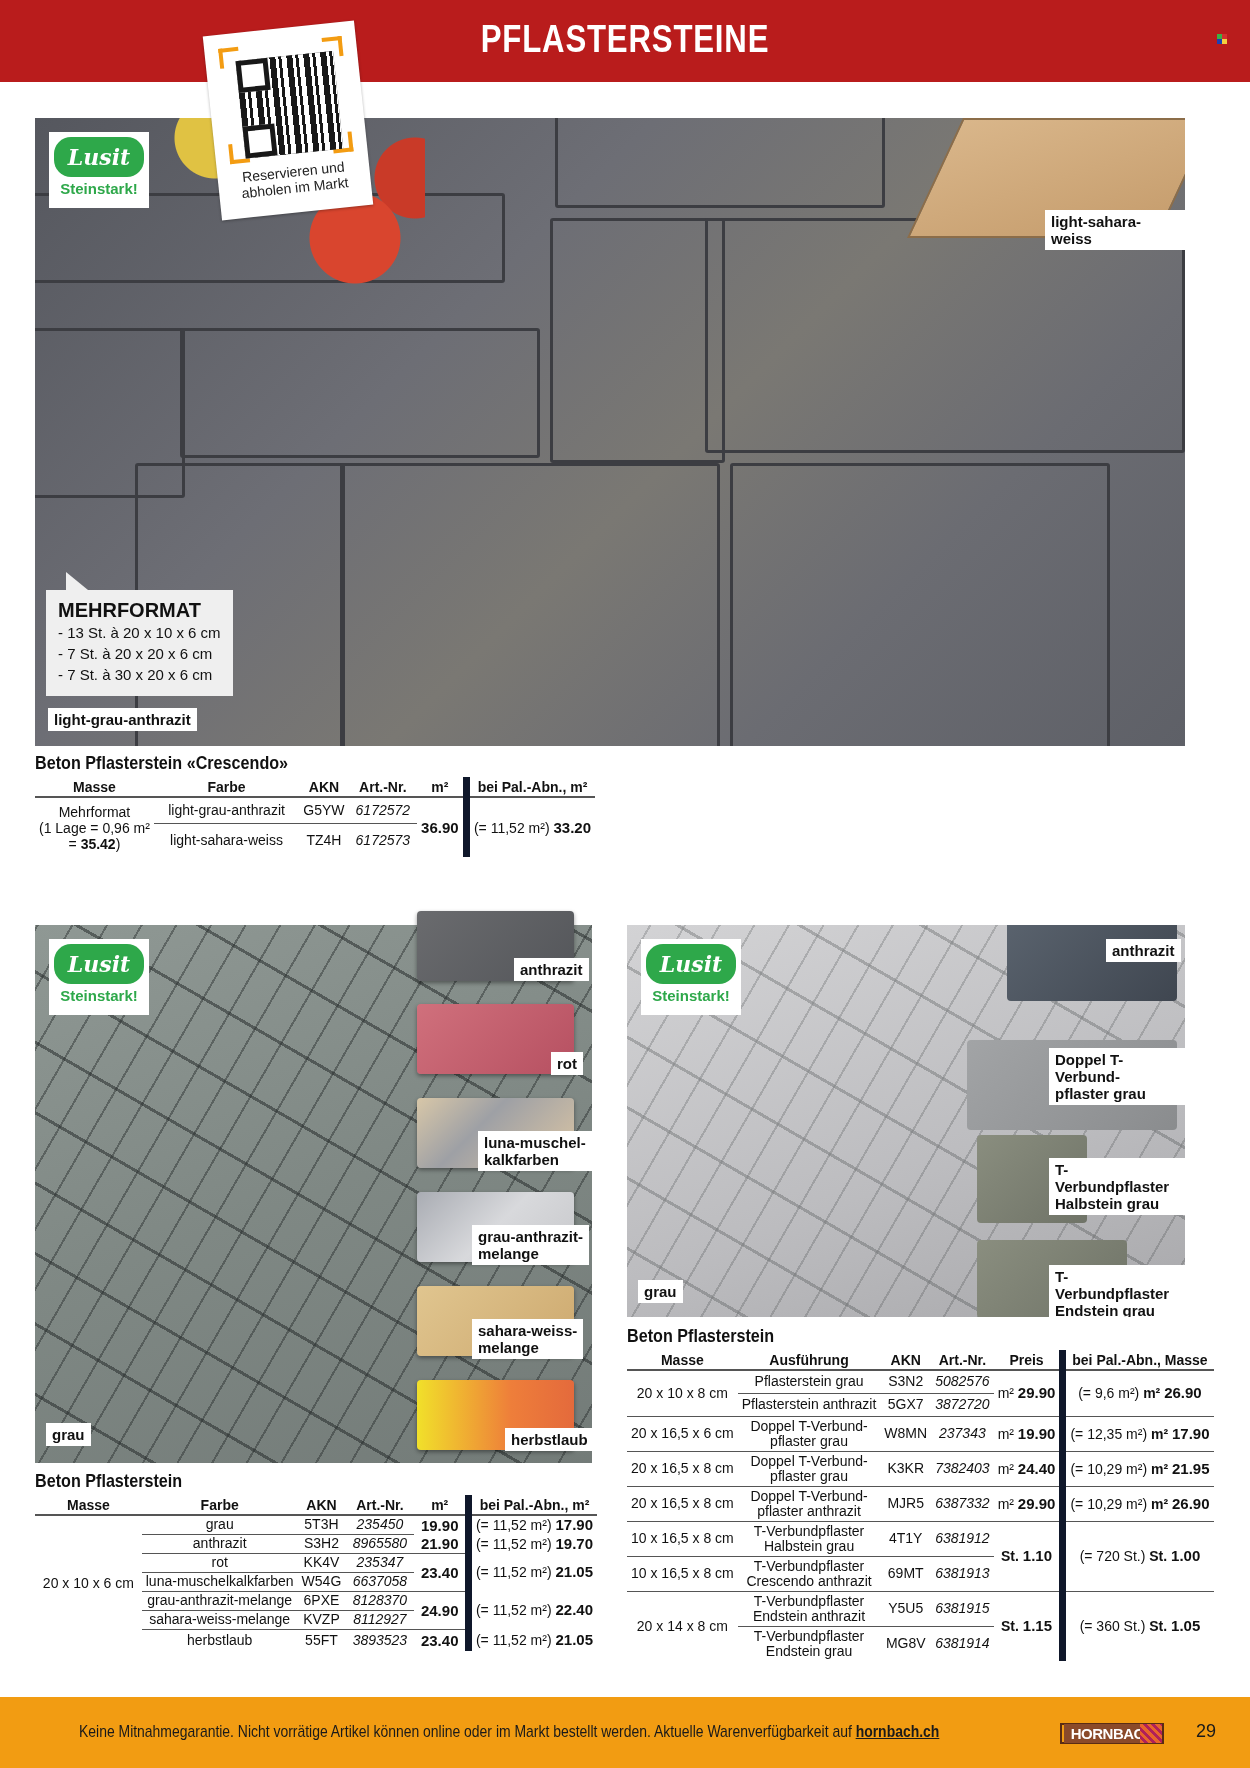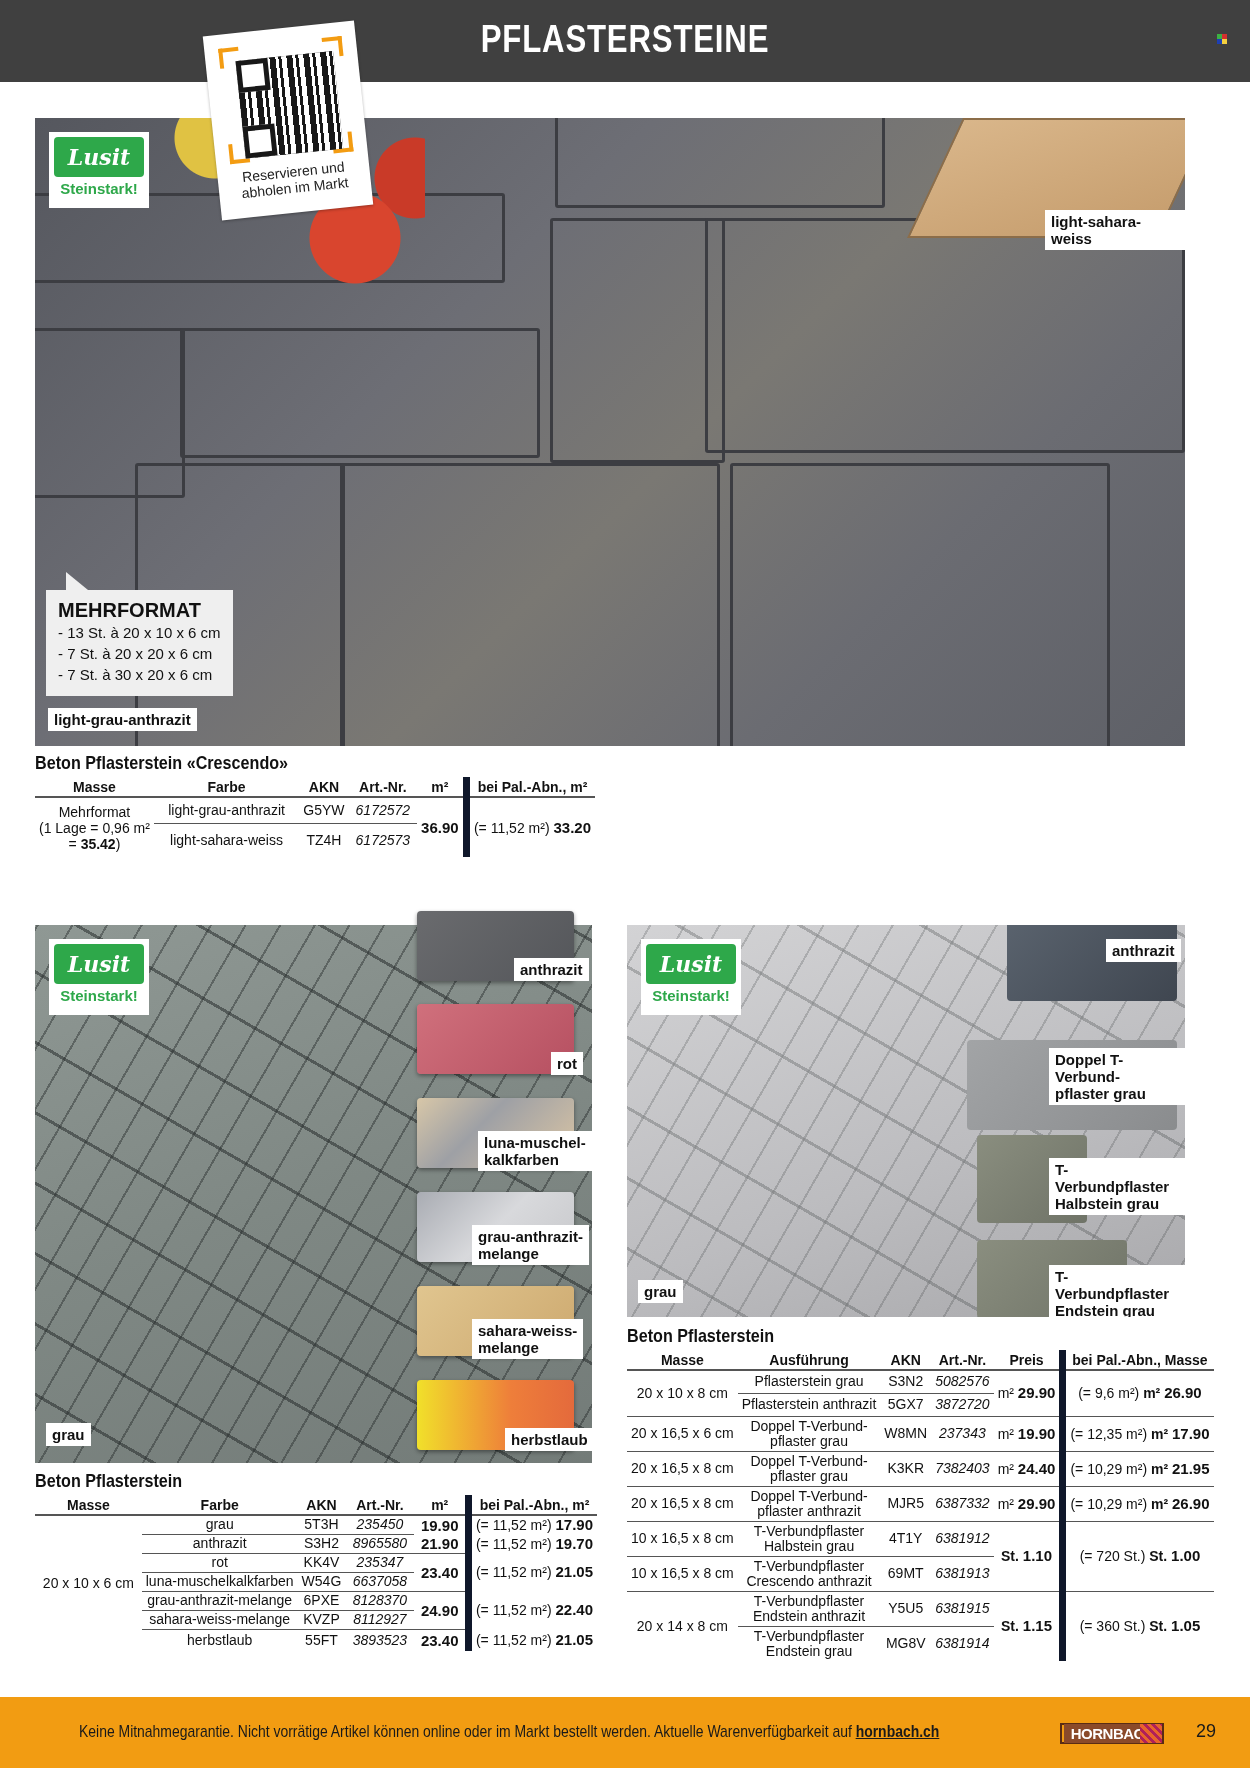--- a/index.html
+++ b/index.html
@@ -1,20 +1,20 @@
 <!DOCTYPE html>
 <html><head>
 <meta charset="utf-8">
 <style>
   * { box-sizing: border-box; margin: 0; padding: 0; }
   html, body { width: 1250px; height: 1768px; background: #ffffff; overflow: hidden; }
   body { position: relative; font-family: "Liberation Sans", sans-serif; color: #111; }
 
   
-  .header { position: absolute; left: 0; top: 0; width: 1250px; height: 82px; background: #404040; }
+  .header { position: absolute; left: 0; top: 0; width: 1250px; height: 82px; background: #b91c1c; }
   .header-title { position: absolute; left: 0; right: 0; top: 18px; text-align: center; color: #fff;
     font-size: 38px; font-weight: bold; letter-spacing: 1px; transform: scaleX(0.82); }
   .corner-icon { position: absolute; left: 1217px; top: 34px; width: 10px; height: 10px; }
   .corner-icon span { position: absolute; width: 5px; height: 5px; }
 
   
   .photo { position: absolute; overflow: hidden; }
   .photo-top { left: 35px; top: 118px; width: 1150px; height: 628px;
     background: linear-gradient(135deg, #55575e 0%, #6d6e75 35%, #7a7873 55%, #6b6c72 75%, #5e6067 100%); }
   .slab { position: absolute; border: 3px solid #3c3d42; border-radius: 3px; }
@@ -23,21 +23,21 @@
                 radial-gradient(circle at 260px 60px, #c93a28 0 40px, transparent 41px),
                 radial-gradient(circle at 60px 20px, #e0c243 0 40px, transparent 41px); }
   .sahara-slab { position: absolute; left: 900px; top: 0; width: 250px; height: 120px;
     background: linear-gradient(160deg, #d9b68a, #c59c6c); transform: skewX(-25deg); border: 2px solid #8c6d49; }
 
   .label-box { position: absolute; background: #ffffff; color: #111; font-weight: bold;
     font-size: 15px; line-height: 17px; padding: 3px 6px; }
   .label-plain { position: absolute; background: #eeeeee; color: #222; font-size: 15px; line-height: 18px; padding: 4px 8px; }
 
   .lusit { position: absolute; width: 100px; height: 76px; background: #fff; padding: 5px; }
-  .lusit-badge { background: #2ea84a; color: #fff; border-radius: 4px; height: 40px; text-align: center;
+  .lusit-badge { background: #2ea84a; color: #fff; border-radius: 17px; height: 40px; text-align: center;
     font-family: "DejaVu Serif", serif; font-style: italic; font-weight: bold; font-size: 22px; line-height: 40px; }
   .lusit-tag { color: #2ea84a; font-weight: bold; font-size: 15px; text-align: center; margin-top: 3px; }
 
   .qr { position: absolute; left: 212px; top: 28px; width: 152px; height: 185px; background: #fff;
     transform: rotate(-6deg); box-shadow: 0 1px 3px rgba(0,0,0,0.3); }
   .qr-code { position: absolute; left: 30px; top: 28px; width: 98px; height: 98px;
     background:
       repeating-linear-gradient(90deg, #000 0 6px, #fff 6px 9px, #000 9px 12px, #fff 12px 17px),
       #000; opacity: 0.9; }
   .qr-code::before, .qr-code::after { content: ""; position: absolute; width: 22px; height: 22px; border: 5px solid #000; background: #fff; }

